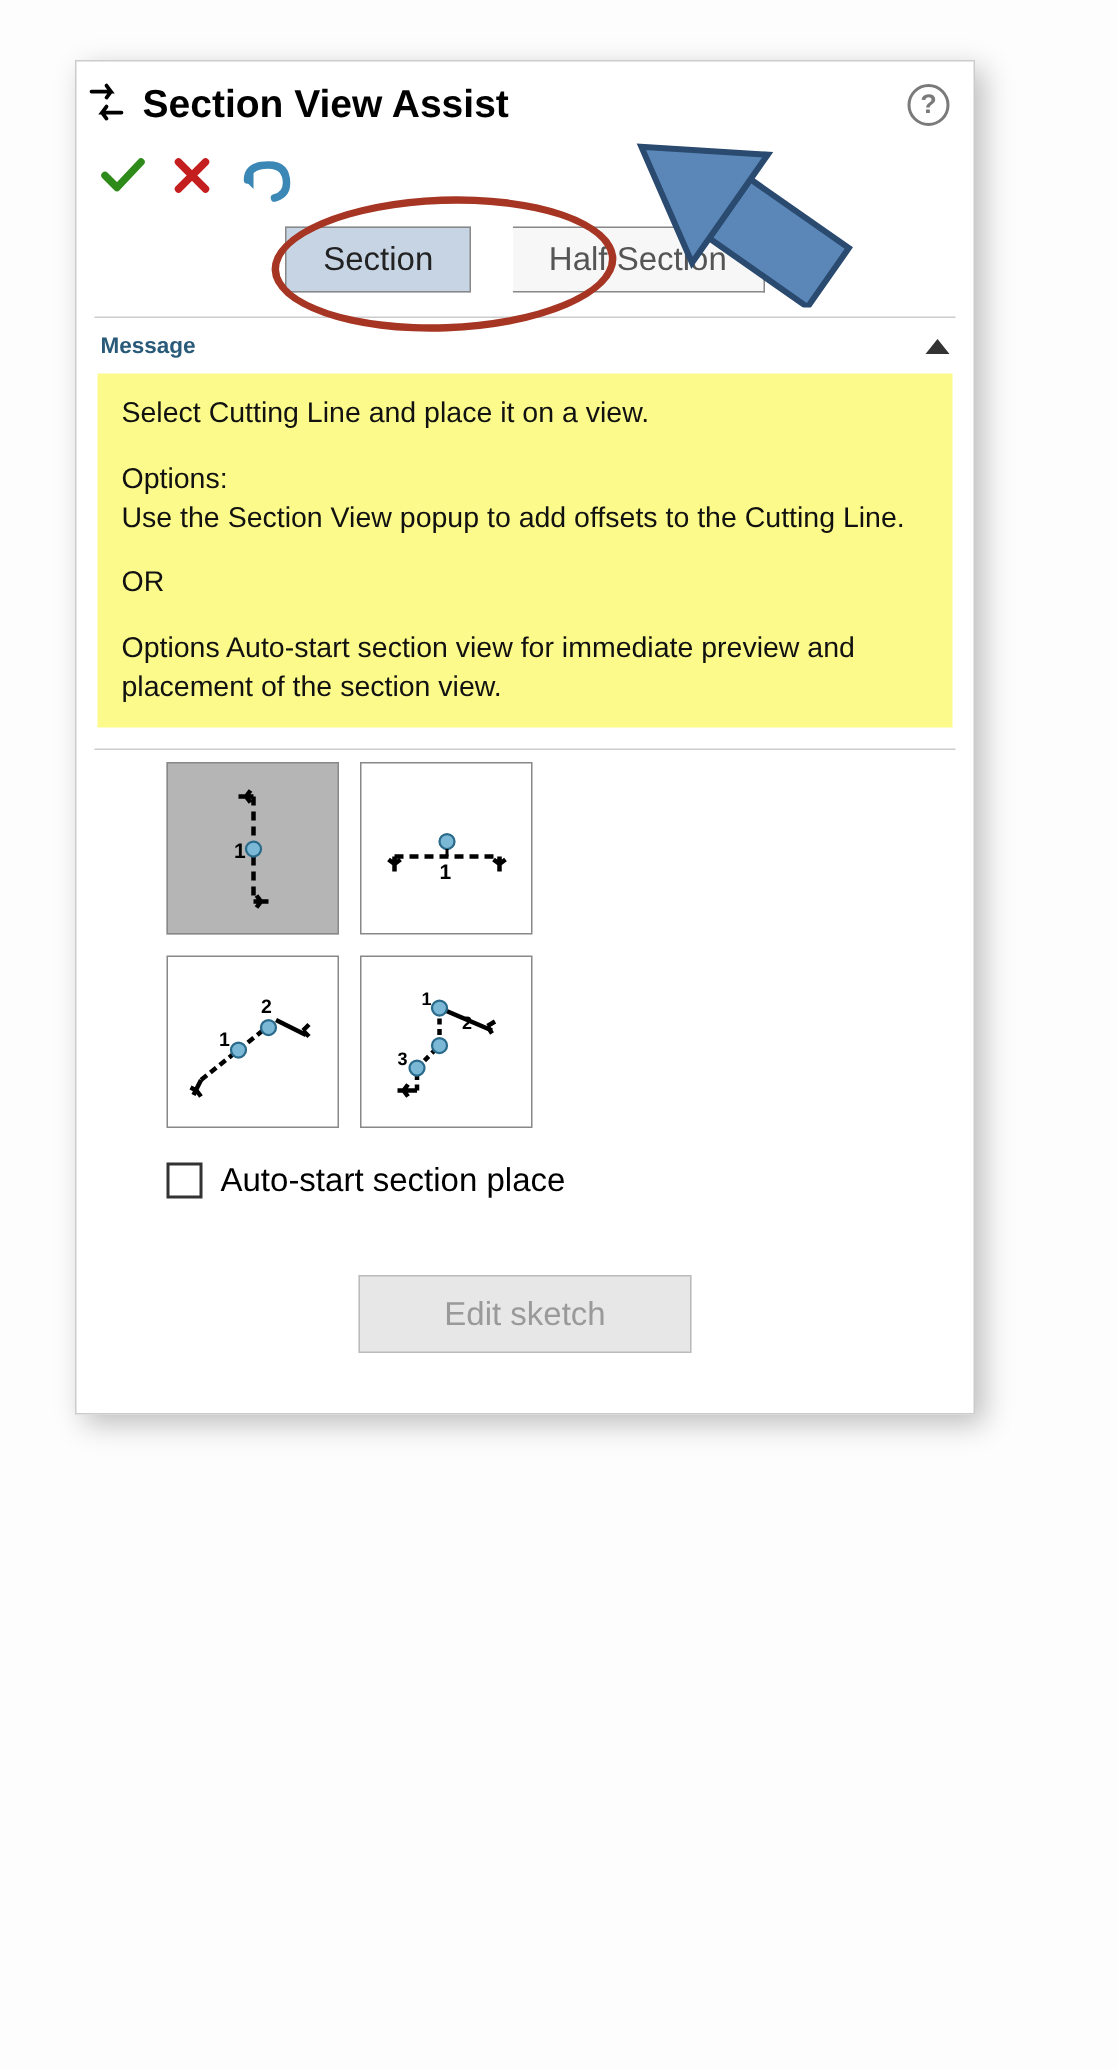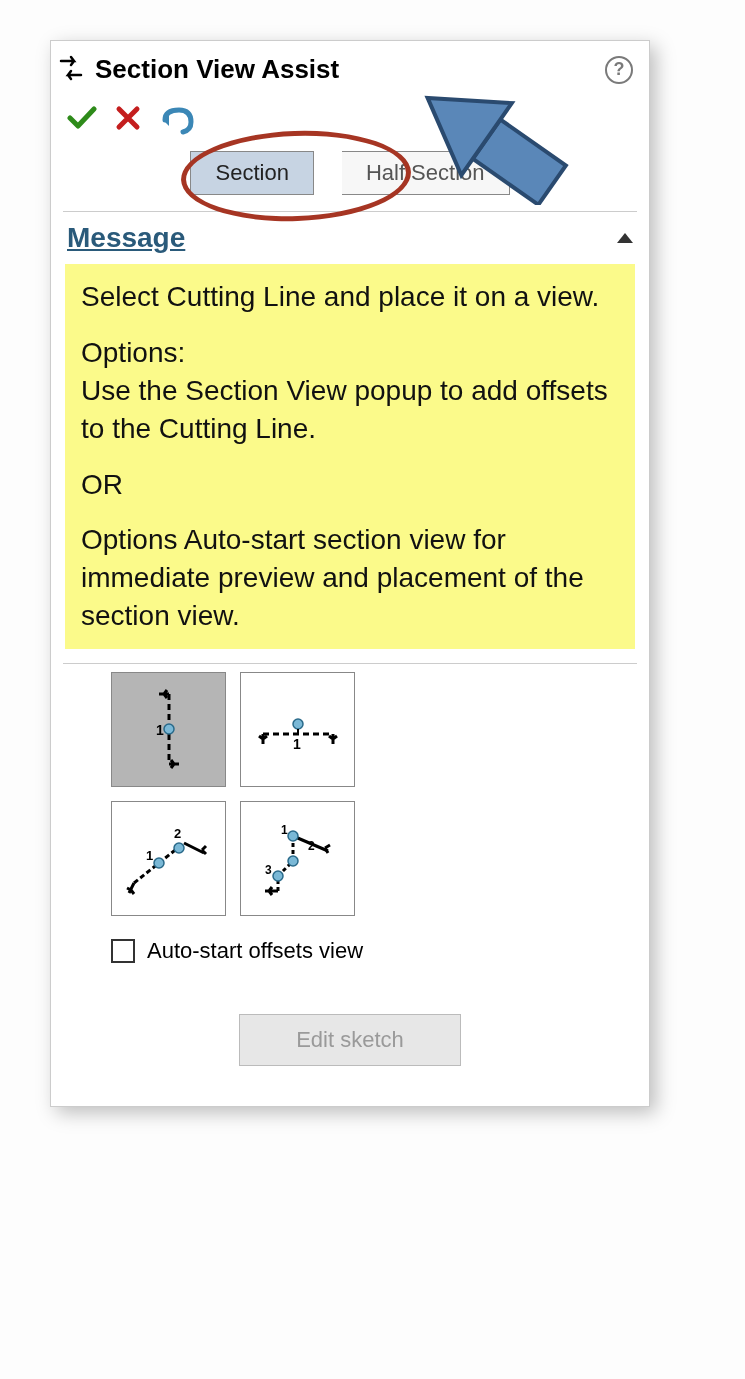--- a/index.html
+++ b/index.html
@@ -114,36 +114,35 @@
   .section-divider {
     border-top: 1px solid #ccc;
     margin: 0 12px;
   }
   .group-header {
     display: flex;
     align-items: center;
     justify-content: space-between;
     padding: 10px 16px 6px 16px;
     color: #2a5a7a;
-    font-size: 28px;
-    font-weight: bold;
-    cursor: pointer;
-    text-decoration: underline;
+    font-size: 15px;
+    font-weight: bold;
+    cursor: pointer;
   }
   .chevron-up {
     width: 0; height: 0;
     border-left: 8px solid transparent;
     border-right: 8px solid transparent;
     border-bottom: 10px solid #333;
   }
   .msg-box {
     margin: 4px 14px 14px 14px;
     background: #fbfa8a;
     padding: 14px 16px;
-    font-size: 28px;
+    font-size: 19px;
     color: #111;
     line-height: 1.35;
   }
   .msg-box p { margin: 0 0 18px 0; }
   .msg-box p:last-child { margin-bottom: 0; }
   .cutline-grid {
     display: grid;
     grid-template-columns: 115px 115px;
     gap: 14px;
     margin-left: 60px;
@@ -307,20 +306,20 @@
         <circle cx="25" cy="60" r="5" fill="#7ab8d6" stroke="#2a6a8a" stroke-width="1.5"></circle>
         <text x="28" y="18" font-size="12" font-weight="bold">1</text>
         <text x="55" y="34" font-size="12" font-weight="bold">2</text>
         <text x="12" y="58" font-size="12" font-weight="bold">3</text>
       </svg>
     </div>
   </div>
 
   <div class="checkbox-row">
     <div class="checkbox-box"></div>
-    <span>Auto-start offsets view</span>
+    <span>Auto-start section place</span>
   </div>
 
   <div class="edit-btn-row">
     <div class="edit-btn">Edit sketch</div>
   </div>
 
 </div>
 
 </body></html>

